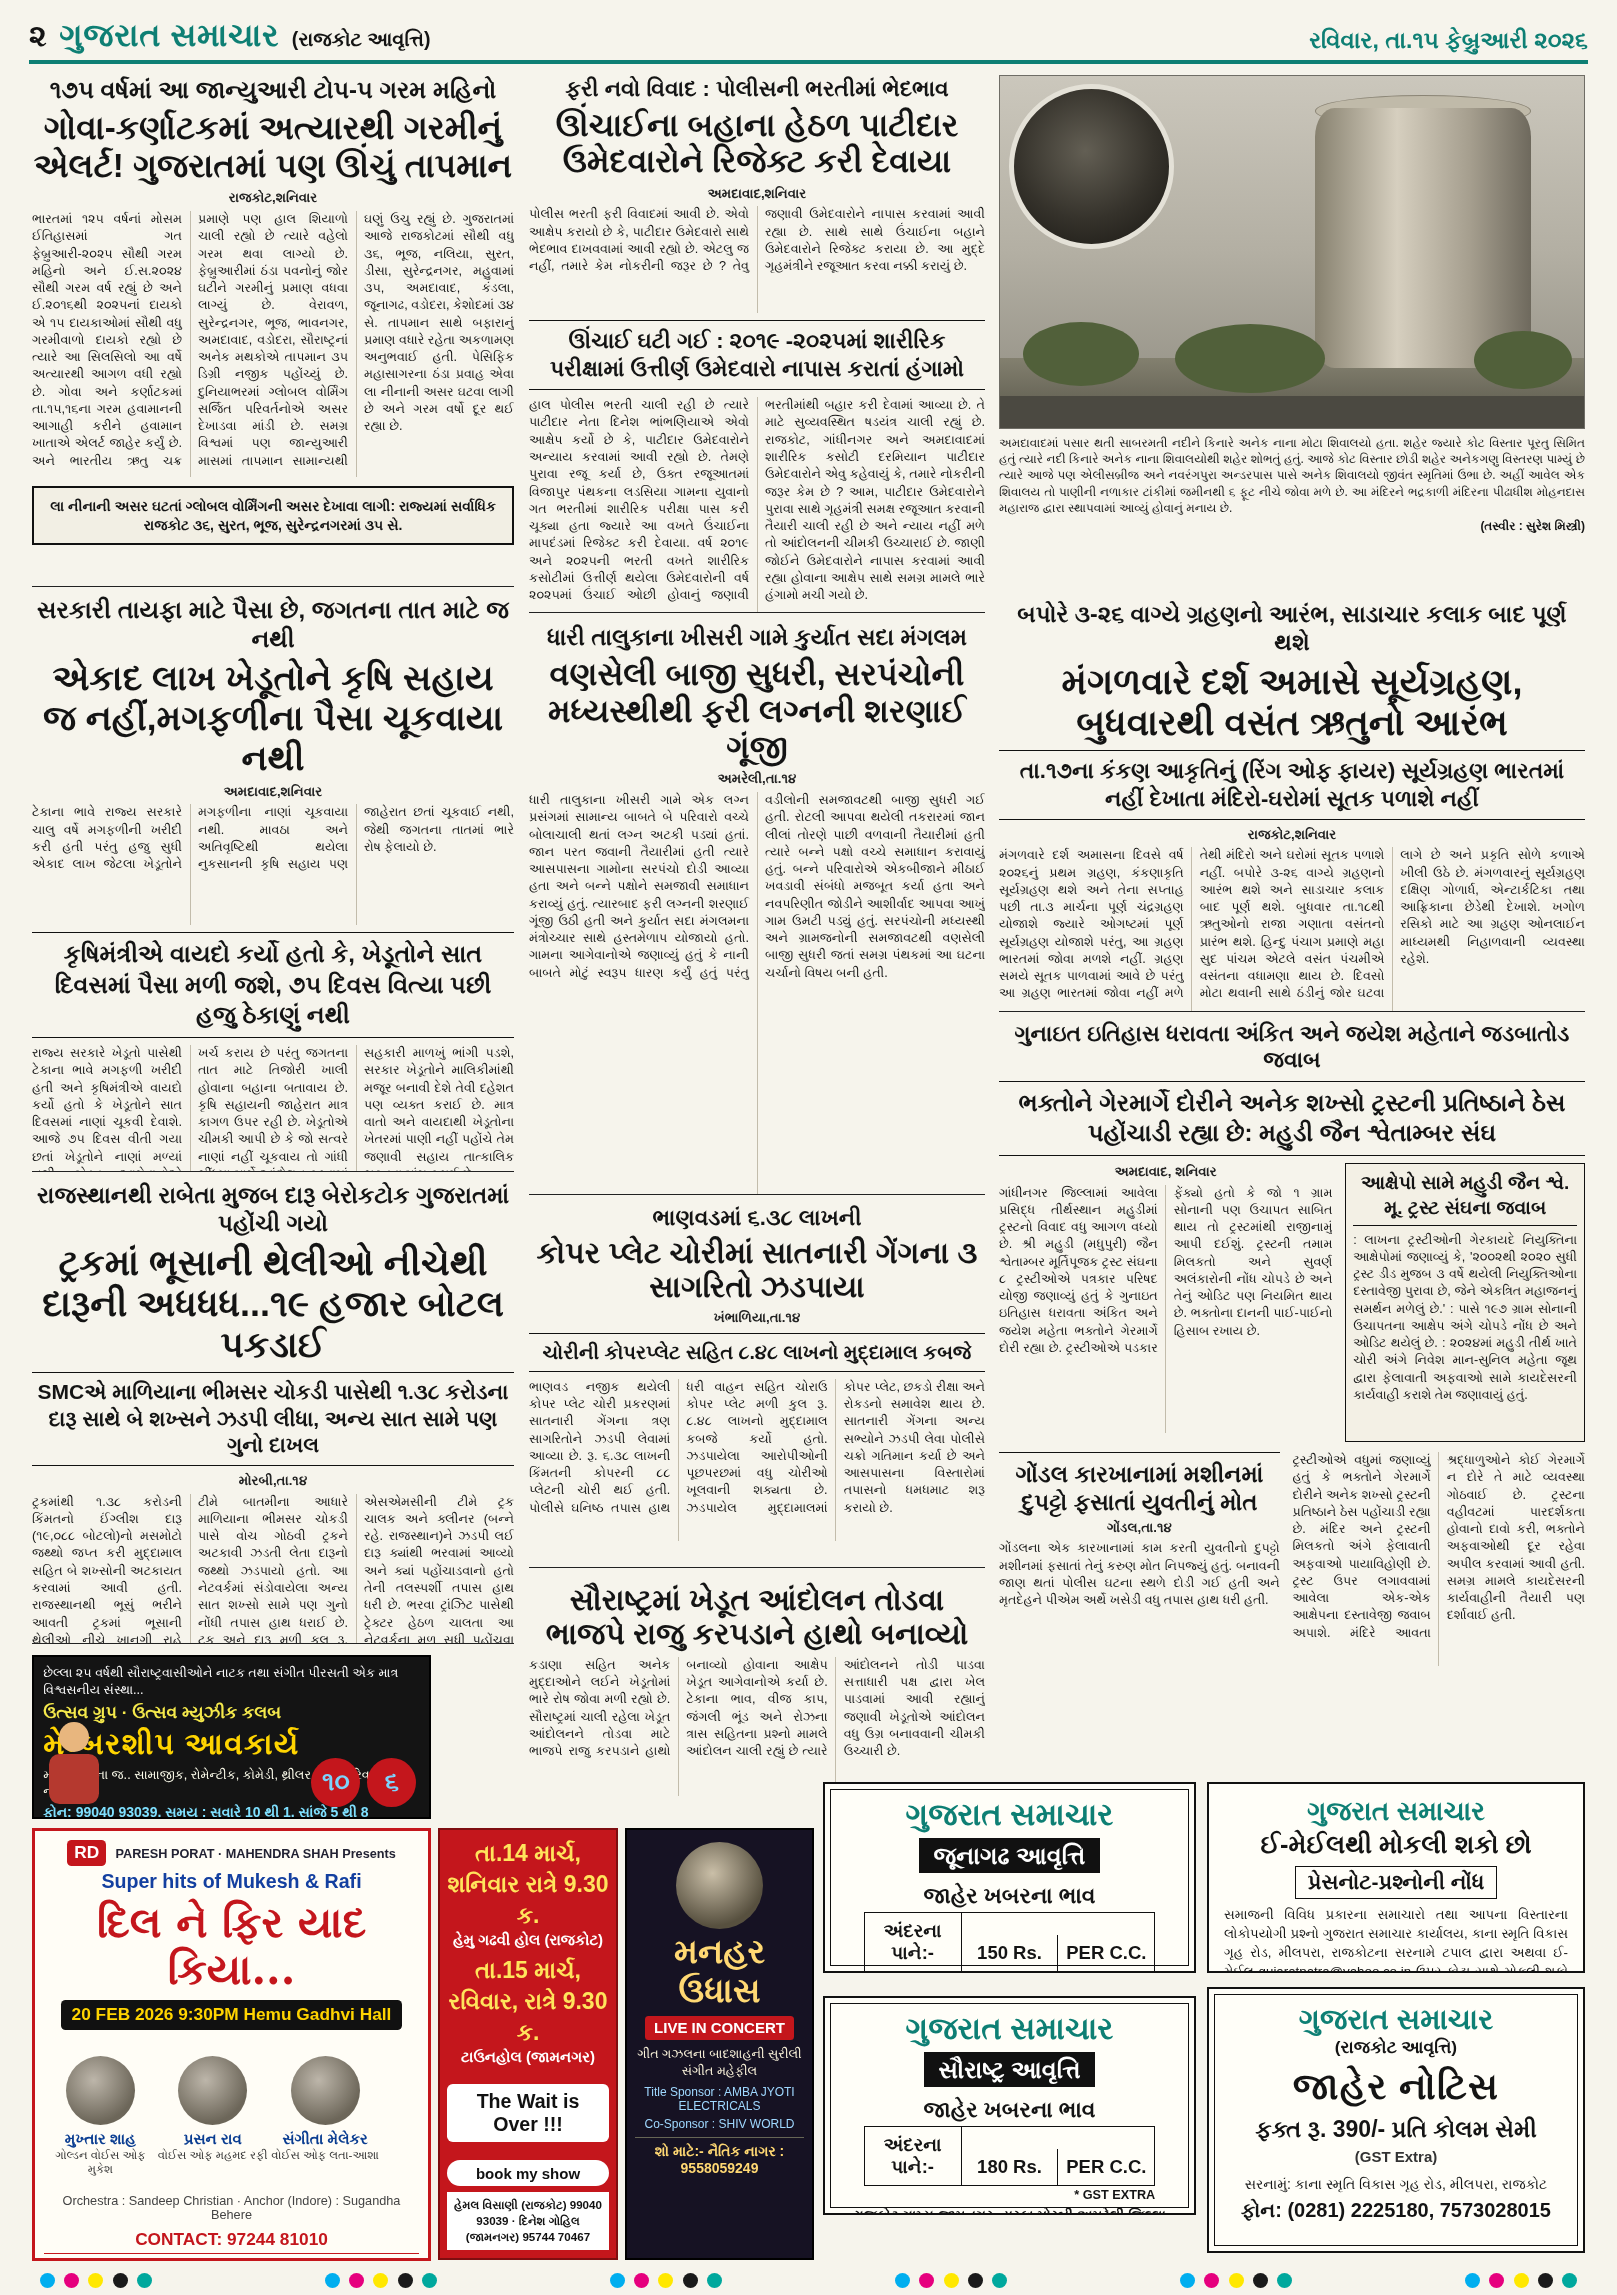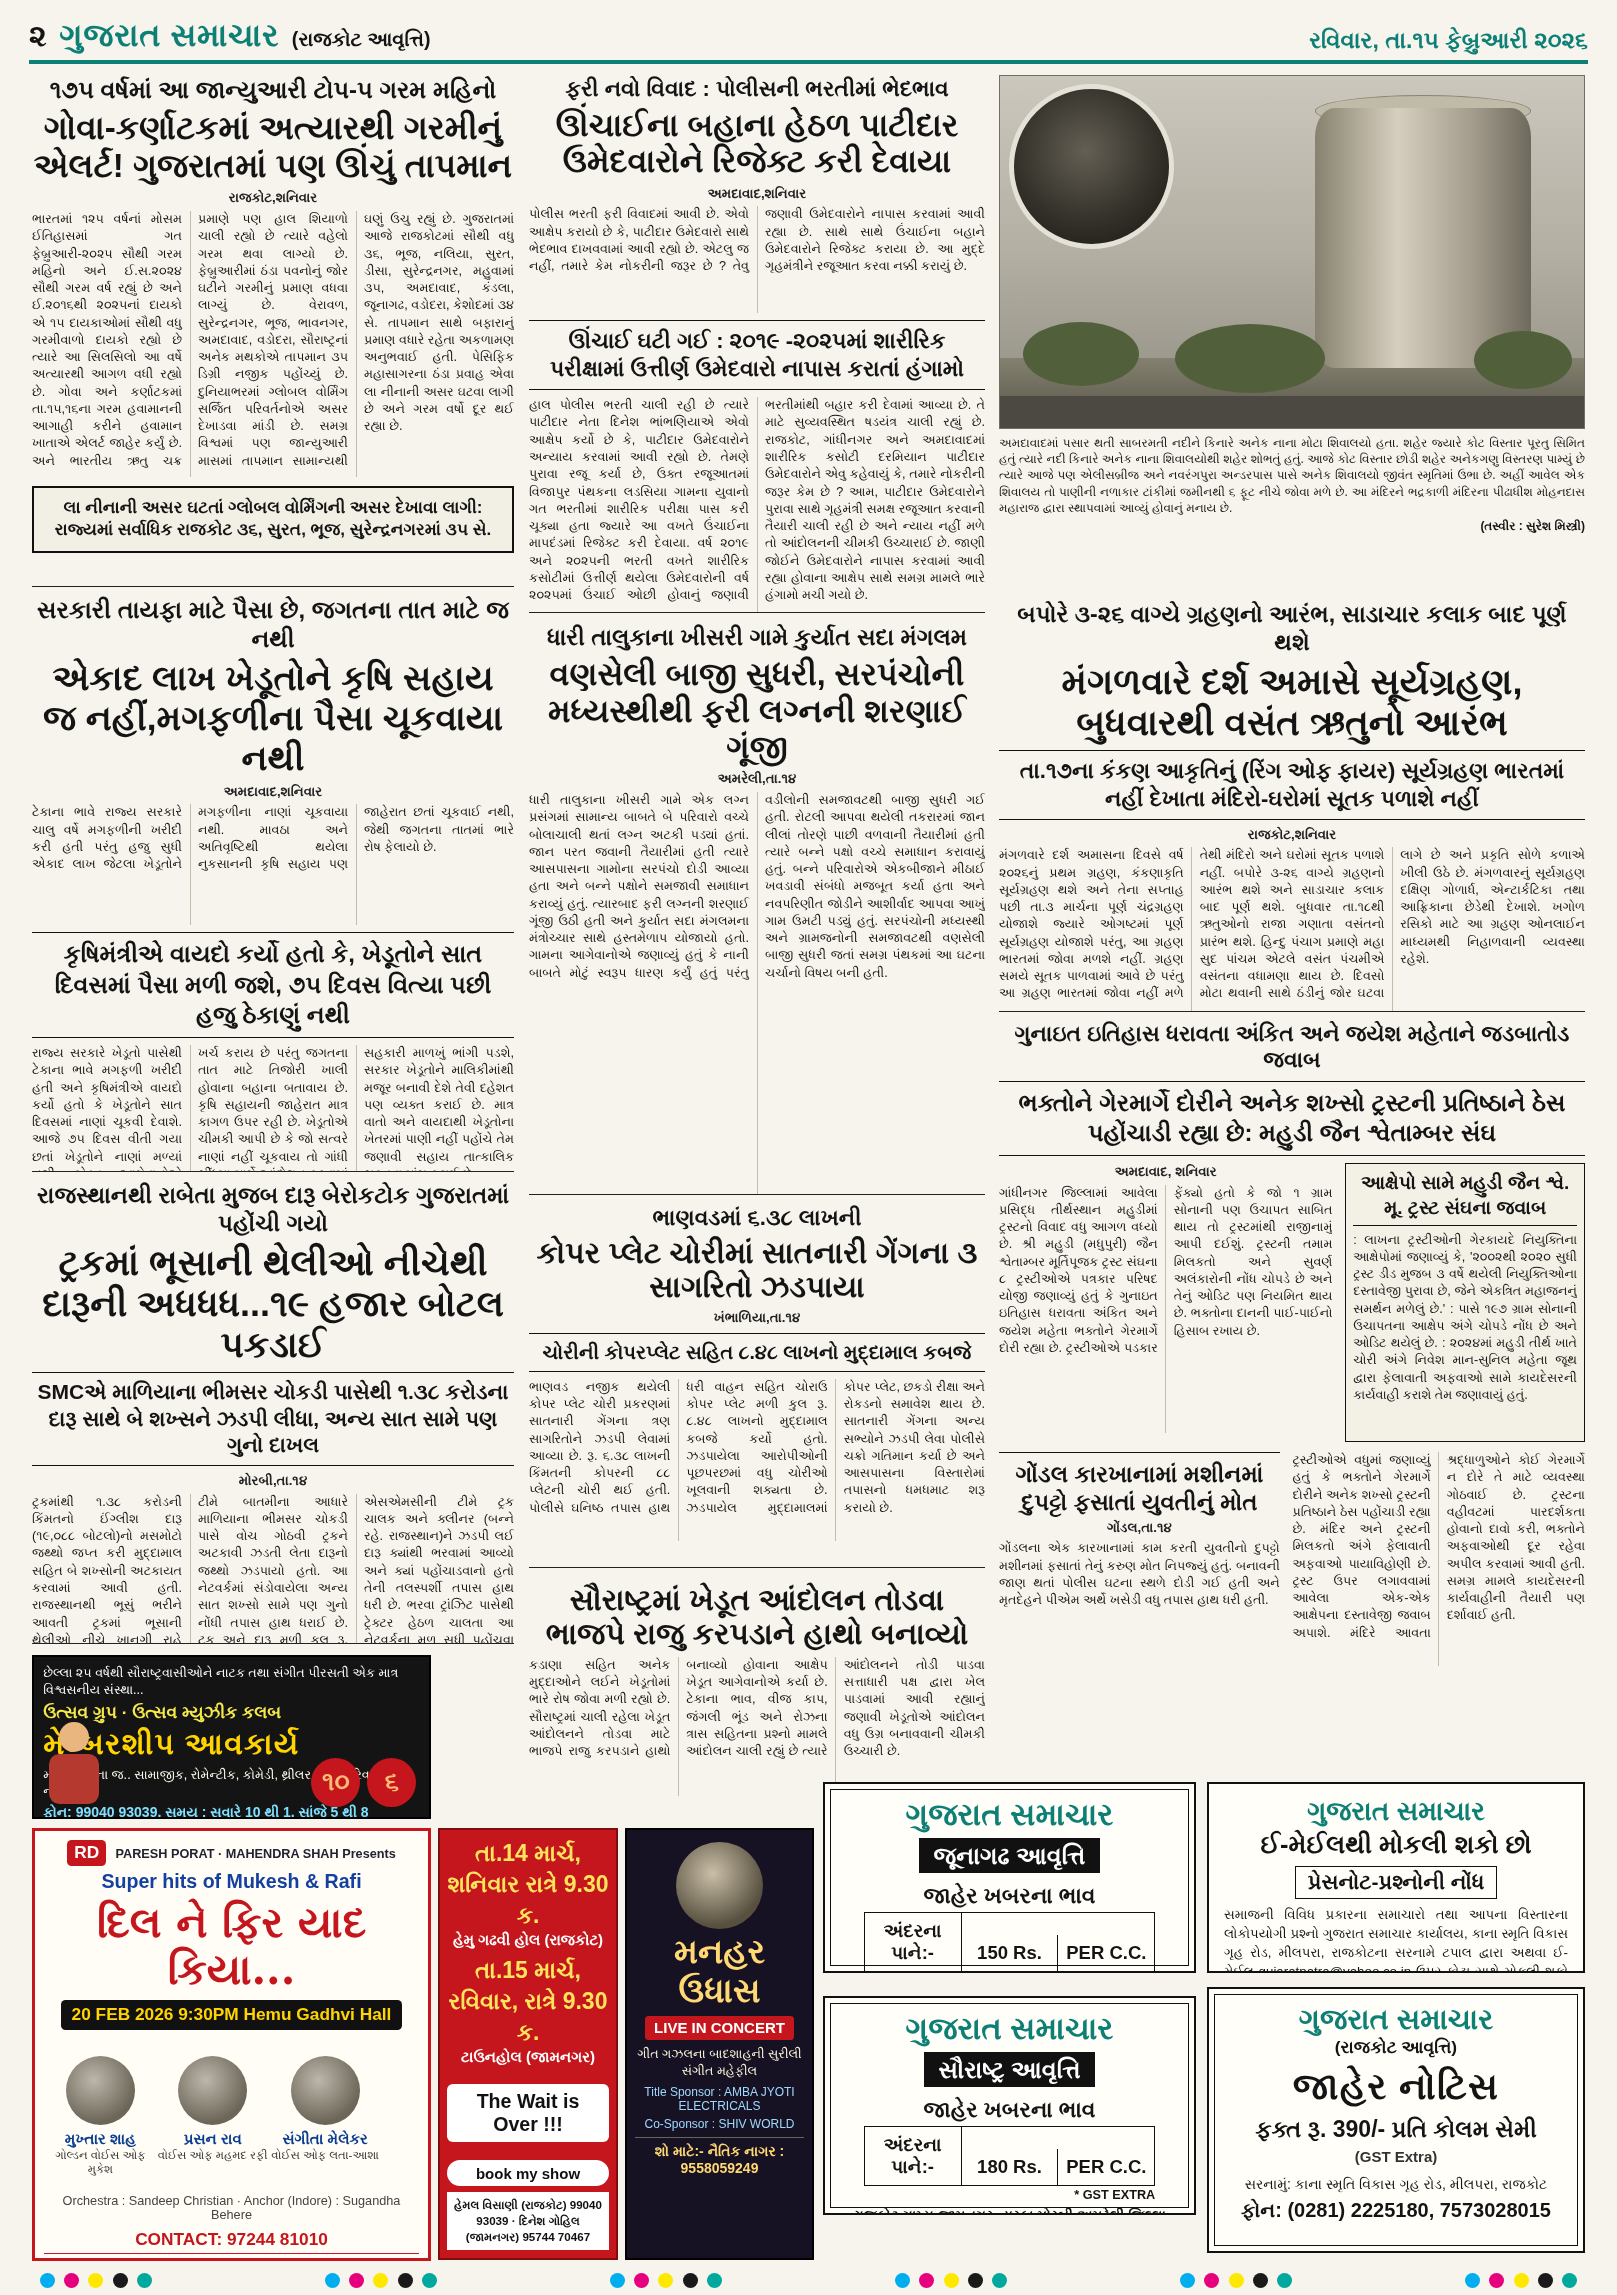--- a/index.html
+++ b/index.html
@@ -64,21 +64,21 @@
   .ut-top{font-size:12.7px;color:#ffffff;line-height:1.3}
   .ut-brand{font-size:17.3px;font-weight:700;color:#f5e94c;margin-top:3.5px}
   .ut-mem{font-size:30px;font-weight:700;color:#ffd400;margin:4.6px 0;letter-spacing:1.2px}
   .ut-line{font-size:12.7px;color:#ffe;line-height:1.3}
   .ut-phone{font-size:14px;font-weight:700;color:#7fe0ff;margin-top:4.6px}
   .ut-man{position:absolute;left:12.7px;bottom:8px;width:55px;height:87px}
   .ut-man .hd{width:30px;height:30px;border-radius:50%;background:#e8b67e;margin:0 auto}
   .ut-man .bd{width:50px;height:50px;border-radius:10.4px;background:#b5392f;margin:2.3px auto 0}
   .ut-badge{position:absolute;right:12.7px;bottom:10.4px;display:flex;gap:7px}
   .ut-badge b{display:flex;align-items:center;justify-content:center;width:49px;height:49px;
-              border-radius:50%;background:#c4161c;color:#fdba74;font-size:25.4px}
+              border-radius:50%;background:#c4161c;color:#7dd3fc;font-size:25.4px}
 
   #ad-mukesh{background:#fffdf6;border:3.5px solid #c4161c;padding:9.2px;text-align:center}
   .mk-presenter{font-size:12.7px;font-weight:700;color:#223}
   .rd-logo{display:inline-block;background:#c4161c;color:#fff;font-weight:700;font-size:17.3px;
            padding:2.3px 7px;border-radius:4.6px;margin-right:5.8px}
   .mk-super{font-size:19.6px;font-weight:700;color:#1440a0;margin-top:4.6px}
   .mk-title{font-size:42px;font-weight:700;color:#c4161c;line-height:1.1;margin:7px 0;font-family:"DejaVu Serif",serif}
   .mk-date{display:inline-block;background:#111;color:#ffd400;font-size:17.3px;font-weight:700;
            padding:4.6px 10.4px;border-radius:4.6px;margin-bottom:8px}
   .mk-perf{display:flex;justify-content:flex-start;margin:18px 0}
@@ -153,21 +153,21 @@
       <span class="edition">(રાજકોટ આવૃત્તિ)</span>
     </div>
     <span class="mh-date">રવિવાર, તા.૧૫ ફેબ્રુઆરી ૨૦૨૬</span>
   </header>
 
   <article id="a1" class="art bb" style="left:32px;top:76px;width:482px;height:511px">
     <div class="kicker" style="font-size:24px">૧૭૫ વર્ષમાં આ જાન્યુઆરી ટોપ-૫ ગરમ મહિનો</div>
     <h1 class="headline" style="font-size:33px">ગોવા-કર્ણાટકમાં અત્યારથી ગરમીનું એલર્ટ! ગુજરાતમાં પણ ઊંચું તાપમાન</h1>
     <div class="dateline">રાજકોટ,શનિવાર</div>
     <div class="body cols3" style="height:266px">ભારતમાં ૧૨૫ વર્ષનાં મોસમ ઈતિહાસમાં ગત ફેબ્રુઆરી-૨૦૨૫ સૌથી ગરમ મહિનો અને ઈ.સ.૨૦૨૪ સૌથી ગરમ વર્ષ રહ્યું છે અને ઈ.૨૦૧૬થી ૨૦૨૫નાં દાયકો એ ૧૫ દાયકાઓમાં સૌથી વધુ ગરમીવાળો દાયકો રહ્યો છે ત્યારે આ સિલસિલો આ વર્ષે અત્યારથી આગળ વધી રહ્યો છે. ગોવા અને કર્ણાટકમાં તા.૧૫,૧૬ના ગરમ હવામાનની આગાહી કરીને હવામાન ખાતાએ એલર્ટ જાહેર કર્યું છે. અને ભારતીય ઋતુ ચક્ર પ્રમાણે પણ હાલ શિયાળો ચાલી રહ્યો છે ત્યારે વહેલો ગરમ થવા લાગ્યો છે. ફેબ્રુઆરીમાં ઠંડા પવનોનું જોર ઘટીને ગરમીનું પ્રમાણ વધવા લાગ્યું છે. વેરાવળ, સુરેન્દ્રનગર, ભૂજ, ભાવનગર, અમદાવાદ, વડોદરા, સૌરાષ્ટ્રનાં અનેક મથકોએ તાપમાન ૩૫ ડિગ્રી નજીક પહોંચ્યું છે. દુનિયાભરમાં ગ્લોબલ વોર્મિંગ સર્જિત પરિવર્તનોએ અસર દેખાડવા માંડી છે. સમગ્ર વિશ્વમાં પણ જાન્યુઆરી માસમાં તાપમાન સામાન્યથી ઘણું ઉંચુ રહ્યું છે. ગુજરાતમાં આજે રાજકોટમાં સૌથી વધુ ૩૬, ભૂજ, નલિયા, સુરત, ડીસા, સુરેન્દ્રનગર, મહુવામાં ૩૫, અમદાવાદ, કંડલા, જૂનાગઢ, વડોદરા, કેશોદમાં ૩૪ સે. તાપમાન સાથે બફારાનું પ્રમાણ વધારે રહેતા અકળામણ અનુભવાઈ હતી. પેસિફિક મહાસાગરના ઠંડા પ્રવાહ એવા લા નીનાની અસર ઘટવા લાગી છે અને ગરમ વર્ષો દૂર થઈ રહ્યા છે.</div>
-    <div class="subbox" style="font-size:17px">લા નીનાની અસર ઘટતાં ગ્લોબલ વોર્મિંગની અસર દેખાવા લાગી: રાજ્યમાં સર્વાધિક રાજકોટ ૩૬, સુરત, ભૂજ, સુરેન્દ્રનગરમાં ૩૫ સે.</div>
+    <div class="subbox" style="font-size:14px">લા નીનાની અસર ઘટતાં ગ્લોબલ વોર્મિંગની અસર દેખાવા લાગી: રાજ્યમાં સર્વાધિક રાજકોટ ૩૬, સુરત, ભૂજ, સુરેન્દ્રનગરમાં ૩૫ સે.</div>
   </article>
 
   <article id="a2" class="art bb" style="left:529px;top:76px;width:456px;height:537px">
     <div class="kicker" style="font-size:22px">ફરી નવો વિવાદ : પોલીસની ભરતીમાં ભેદભાવ</div>
     <h1 class="headline" style="font-size:32px">ઊંચાઈના બહાના હેઠળ પાટીદાર ઉમેદવારોને રિજેક્ટ કરી દેવાયા</h1>
     <div class="dateline">અમદાવાદ,શનિવાર</div>
     <div class="body cols2" style="height:107px">પોલીસ ભરતી ફરી વિવાદમાં આવી છે. એવો આક્ષેપ કરાયો છે કે, પાટીદાર ઉમેદવારો સાથે ભેદભાવ દાખવવામાં આવી રહ્યો છે. એટલુ જ નહીં, તમારે કેમ નોકરીની જરૂર છે ? તેવુ જણાવી ઉમેદવારોને નાપાસ કરવામાં આવી રહ્યા છે. સાથે સાથે ઉંચાઈના બહાને ઉમેદવારોને રિજેક્ટ કરાયા છે. આ મુદ્દે ગૃહમંત્રીને રજૂઆત કરવા નક્કી કરાયું છે.</div>
     <div class="subhead" style="font-size:22px">ઊંચાઈ ઘટી ગઈ : ૨૦૧૯ -૨૦૨૫માં શારીરિક પરીક્ષામાં ઉત્તીર્ણ ઉમેદવારો નાપાસ કરાતાં હંગામો</div>
     <div class="body cols2" style="height:228px">હાલ પોલીસ ભરતી ચાલી રહી છે ત્યારે પાટીદાર નેતા દિનેશ ભાંભણિયાએ એવો આક્ષેપ કર્યો છે કે, પાટીદાર ઉમેદવારોને અન્યાય કરવામાં આવી રહ્યો છે. તેમણે પુરાવા રજૂ કર્યા છે, ઉક્ત રજૂઆતમાં વિજાપુર પંથકના લડસિયા ગામના યુવાનો ગત ભરતીમાં શારીરિક પરીક્ષા પાસ કરી ચૂક્યા હતા જ્યારે આ વખતે ઉંચાઈના માપદંડમાં રિજેક્ટ કરી દેવાયા. વર્ષ ૨૦૧૯ અને ૨૦૨૫ની ભરતી વખતે શારીરિક કસોટીમાં ઉત્તીર્ણ થયેલા ઉમેદવારોની વર્ષ ૨૦૨૫માં ઉંચાઈ ઓછી હોવાનું જણાવી ભરતીમાંથી બહાર કરી દેવામાં આવ્યા છે. તે માટે સુવ્યવસ્થિત ષડયંત્ર ચાલી રહ્યું છે. રાજકોટ, ગાંધીનગર અને અમદાવાદમાં શારીરિક કસોટી દરમિયાન પાટીદાર ઉમેદવારોને એવુ કહેવાયું કે, તમારે નોકરીની જરૂર કેમ છે ? આમ, પાટીદાર ઉમેદવારોને પુરાવા સાથે ગૃહમંત્રી સમક્ષ રજૂઆત કરવાની તૈયારી ચાલી રહી છે અને ન્યાય નહીં મળે તો આંદોલનની ચીમકી ઉચ્ચારાઈ છે. જાણી જોઈને ઉમેદવારોને નાપાસ કરવામાં આવી રહ્યા હોવાના આક્ષેપ સાથે સમગ્ર મામલે ભારે હંગામો મચી ગયો છે.</div>
   </article>

